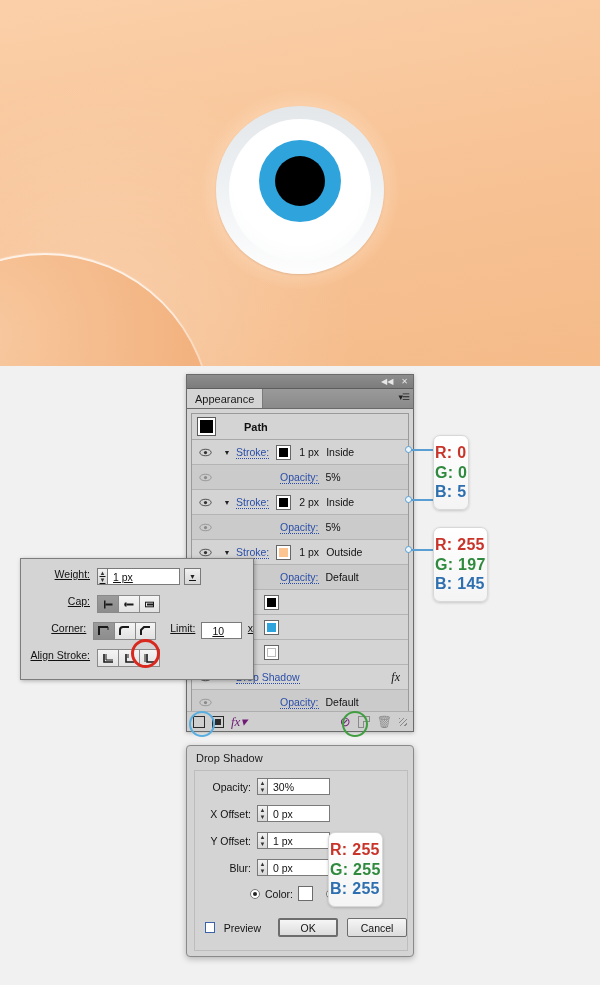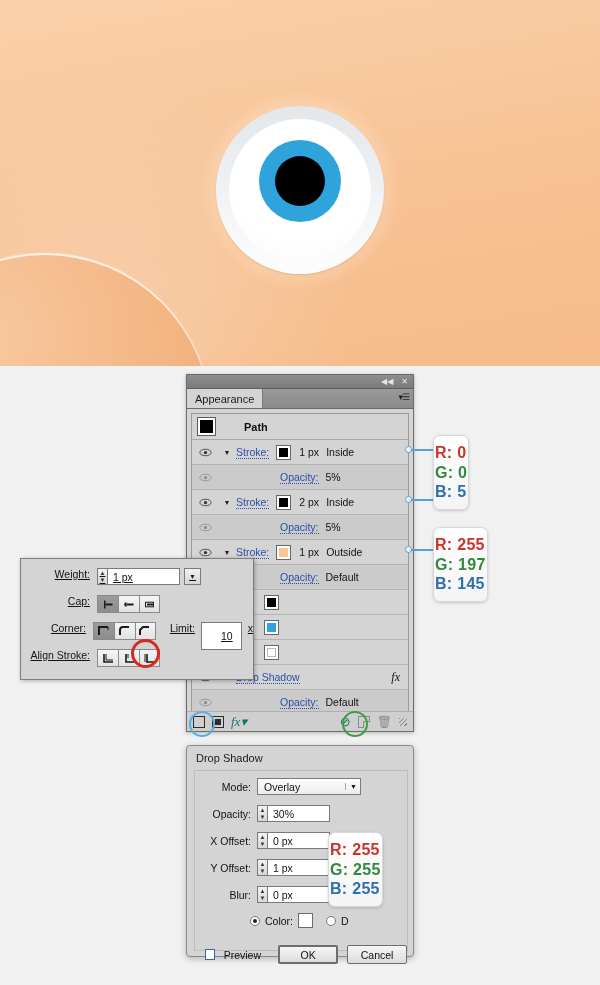--- a/index.html
+++ b/index.html
@@ -157,21 +157,21 @@
   .indent { margin-left: 44px; }
 
   .panel-footer {
     position: absolute; left: 0; bottom: 0;
     width: 100%; height: 20px;
     background: #cfcfcf;
     border-top: 1px solid #aeaeae;
     display: flex; align-items: center;
     padding: 0 6px; gap: 7px;
   }
-  .foot-ico { font-size: 11px; color: #0f766e; line-height: 1; display: flex; align-items: center; }
+  .foot-ico { font-size: 11px; color: #701a75; line-height: 1; display: flex; align-items: center; }
   .foot-spacer { flex: 1; }
   .sq-ico { width: 12px; height: 12px; border: 1.5px solid #2b2b2b; background: #cfcfcf; }
   .sq-ico.filled { border: 1px solid #2b2b2b; background: #cfcfcf; padding: 2px; }
   .sq-ico.filled i { display: block; width: 100%; height: 100%; background: #2b2b2b; }
   .dup-ico { width: 12px; height: 12px; border: 1px solid #8a8a8a; position: relative; }
   .dup-ico:after { content:""; position:absolute; right:-1px; bottom:-1px; width:6px; height:6px; background:#cfcfcf; border-left:1px solid #8a8a8a; border-top:1px solid #8a8a8a; }
   .grip { width: 8px; height: 8px; background:
       repeating-linear-gradient(135deg,#8a8a8a 0 1px,transparent 1px 3px); }
 
   .hl-ring {
@@ -214,23 +214,23 @@
   .segbtn {
     width: 21px; height: 18px;
     border: 1px solid #8a8a8a; border-right: none;
     background: linear-gradient(180deg,#f5f5f5,#e2e2e2);
     display: flex; align-items: center; justify-content: center;
   }
   .segbtn:last-child { border-right: 1px solid #8a8a8a; }
   .segbtn.active { background: linear-gradient(180deg,#9b9b9b,#8d8d8d); }
   .limit-label { margin-left: 14px; margin-right: 6px; }
   .limit-box {
-    width: 42px; height: 28px; border: 1px solid #7a7a7a;
+    width: 42px; height: 17px; border: 1px solid #7a7a7a;
     background: #fff; display: flex; align-items: center;
-    padding-left: 19px; font-size: 10.5px;
+    padding-left: 10px; font-size: 10.5px;
   }
   .limit-x { margin-left: 6px; }
   .red-ring {
     position: absolute; left: 131px; top: 639px;
     width: 29px; height: 29px; border-radius: 50%;
     border: 3px solid #d8291f; pointer-events: none;
   }
 
   
   .rgbbox {
@@ -593,27 +593,20 @@
         </div>
       </div>
     </div>
   </div>
   <div class="red-ring"></div>
 
   <div class="ds-dialog">
     <div class="ds-title">Drop Shadow</div>
     <div class="ds-inner">
 
-      <div class="ds-row">
-        <span class="ds-label">Mode:</span>
-        <div class="ds-select">
-          <span>Overlay</span>
-          <span class="arw">▼</span>
-        </div>
-      </div>
 
       <div class="ds-row">
         <span class="ds-label">Opacity:</span>
         <div class="stepper">
             <span>▲</span>
             <span>▼</span>
           </div>
         <div class="txtfield ds-field">
             <span>30%</span>
           </div>

